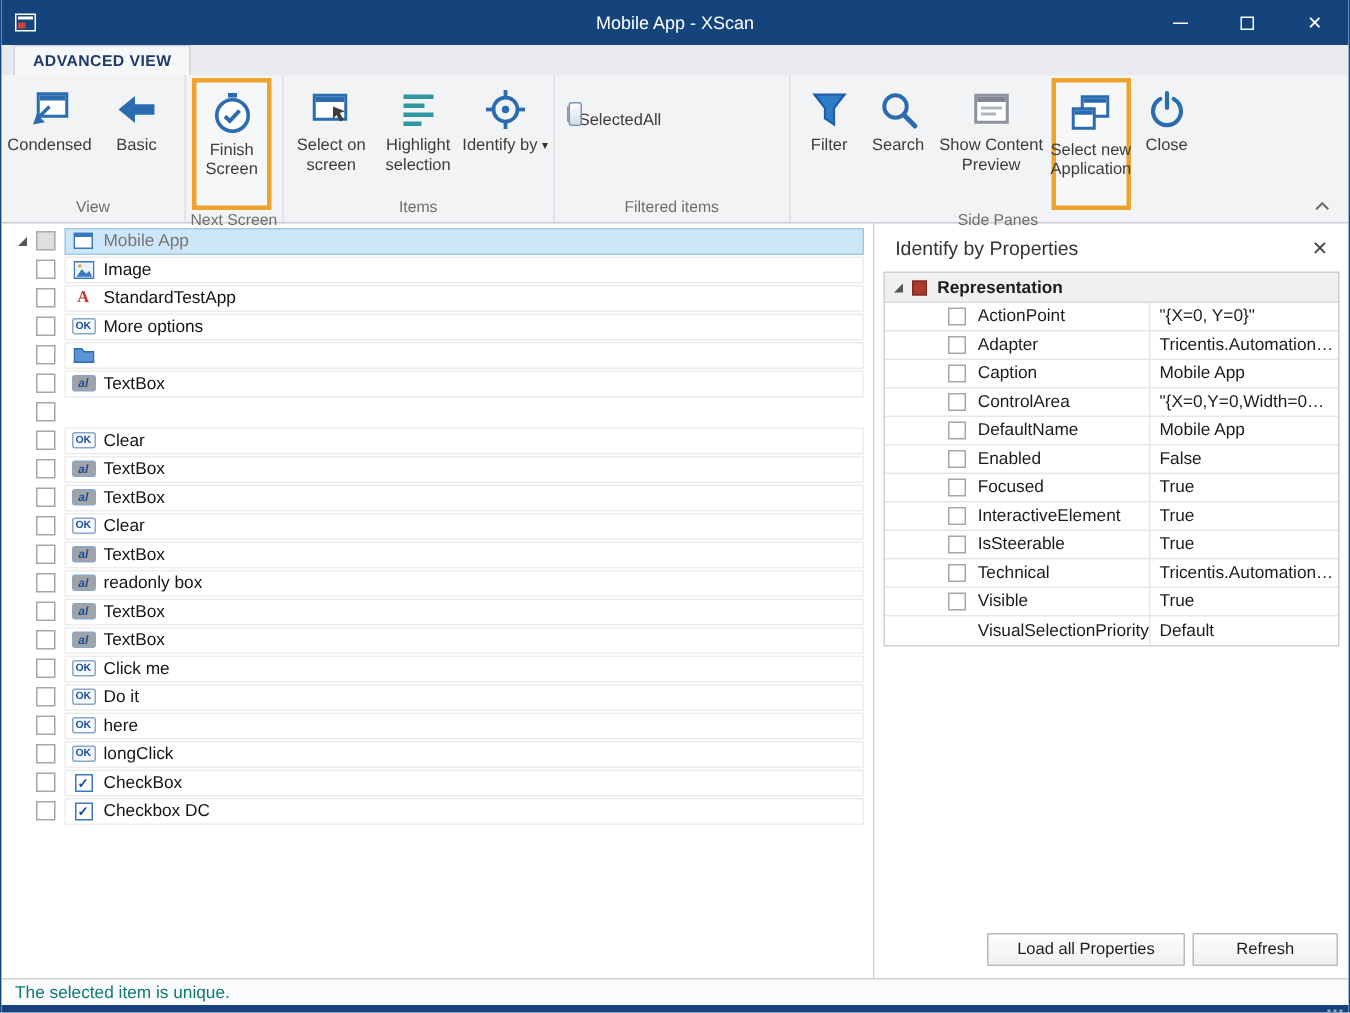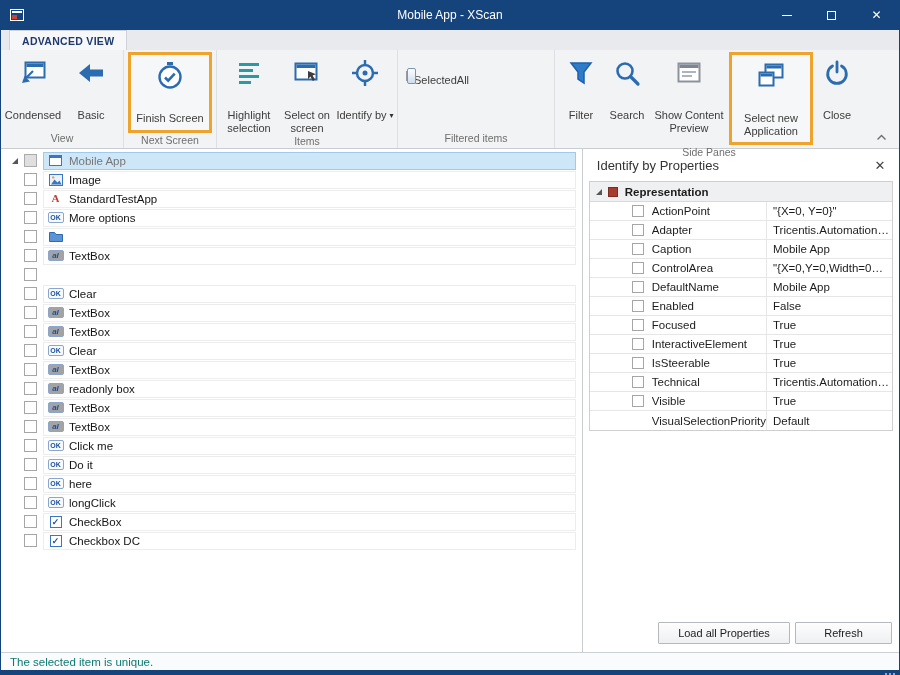--- a/index.html
+++ b/index.html
@@ -23,24 +23,24 @@
   .tab{height:20px;margin-left:8px;padding:0 12px;background:#f6f7f8;border:1px solid #cfd3d8;border-bottom:none;display:flex;align-items:center;font-size:10.5px;font-weight:700;color:#1e3a6e;letter-spacing:.3px}
 
   
   .ribbon{height:99px;background:#f2f3f5;border-bottom:1px solid #c9cdd2;display:flex;position:relative}
   .rgroup{display:flex;flex-direction:column;border-right:1px solid #dcdfe3;padding:2px 3px 0}
   .rbtns{flex:1;display:flex;align-items:flex-start}
   .rbtn{width:58px;display:flex;flex-direction:column;align-items:center;padding-top:5px}
   .rbtn.narrow{width:46px}
   .rbtn.wide{width:78px}
   .ricon{height:32px;display:flex;align-items:center;justify-content:center}
-  .rlabel{margin-top:20px;font-size:11px;color:#3c3c3c;text-align:center;line-height:1.15}
+  .rlabel{margin-top:2px;font-size:11px;color:#3c3c3c;text-align:center;line-height:1.15}
   .rgroup-label{height:17px;font-size:10.5px;color:#6e6e6e;text-align:center;padding-top:1px}
   .hlbox{border:3px solid #eea32c;display:flex;margin:0 1px;background:#f6f7f8}
-  .hlbox .rbtn{width:78px;padding-bottom:5px}
+  .hlbox .rbtn{width:47px;padding-bottom:18px}
   .caret{font-size:8px;margin-left:3px;color:#333;vertical-align:1px}
 
   
   .slider-area{width:150px;display:flex;padding-top:16px}
   .slider-track{position:relative;height:16px;margin:0 6px}
   .slider-track::before{content:"";position:absolute;left:0;right:0;top:7px;height:2px;background:#959aa1}
   .tick{position:absolute;top:3px;width:1px;height:10px;background:#959aa1}
   .tick.left{left:0}.tick.right{right:0}
   .slider-handle{position:absolute;left:20%;top:0;width:9px;height:16px;background:linear-gradient(#fdfefe,#cfdded);border:1px solid #7a95b8;border-radius:2px}
   .slider-labels{display:flex;justify-content:space-between;font-size:11px;color:#3c3c3c;margin-top:6px;padding:0 1px}
@@ -158,37 +158,37 @@
       </div>
     </div>
     <div class="rgroup-label">Next Screen</div>
   </div>
 
   <div class="rgroup">
     <div class="rbtns">
       <div class="rbtn">
         <span class="ricon">
           <svg width="30" height="28" viewBox="0 0 30 28">
+              <rect x="3.5" y="4.5" width="21" height="16" fill="#fff" stroke="#2b6cb0" stroke-width="2"></rect>
+              <rect x="4.5" y="5.5" width="19" height="3.5" fill="#2b6cb0"></rect>
+              <path d="M16 12 l8 3.2 l-3.4 1.2 l2.4 4.4 l-2.2 1.2 l-2.4 -4.4 l-2.4 2.6 z" fill="#3d3d3d"></path>
+            </svg>
+        </span>
+        <span class="rlabel">Select on screen</span>
+      </div>
+      <div class="rbtn">
+        <span class="ricon">
+          <svg width="30" height="28" viewBox="0 0 30 28">
               <rect x="5" y="4" width="20" height="3" fill="#2f96a4"></rect>
               <rect x="5" y="10" width="14" height="3" fill="#2f96a4"></rect>
               <rect x="5" y="16" width="20" height="3" fill="#2f96a4"></rect>
               <rect x="5" y="22" width="12" height="3" fill="#2f96a4"></rect>
             </svg>
         </span>
         <span class="rlabel">Highlight selection</span>
-      </div>
-      <div class="rbtn">
-        <span class="ricon">
-          <svg width="30" height="28" viewBox="0 0 30 28">
-              <rect x="3.5" y="4.5" width="21" height="16" fill="#fff" stroke="#2b6cb0" stroke-width="2"></rect>
-              <rect x="4.5" y="5.5" width="19" height="3.5" fill="#2b6cb0"></rect>
-              <path d="M16 12 l8 3.2 l-3.4 1.2 l2.4 4.4 l-2.2 1.2 l-2.4 -4.4 l-2.4 2.6 z" fill="#3d3d3d"></path>
-            </svg>
-        </span>
-        <span class="rlabel">Select on screen</span>
       </div>
       <div class="rbtn">
         <span class="ricon">
           <svg width="30" height="30" viewBox="0 0 30 30">
               <circle cx="15" cy="15" r="8" fill="none" stroke="#2b6cb0" stroke-width="2.5"></circle>
               <circle cx="15" cy="15" r="2.5" fill="#2b6cb0"></circle>
               <line x1="15" y1="2" x2="15" y2="8" stroke="#2b6cb0" stroke-width="2.5"></line>
               <line x1="15" y1="22" x2="15" y2="28" stroke="#2b6cb0" stroke-width="2.5"></line>
               <line x1="2" y1="15" x2="8" y2="15" stroke="#2b6cb0" stroke-width="2.5"></line>
               <line x1="22" y1="15" x2="28" y2="15" stroke="#2b6cb0" stroke-width="2.5"></line>

